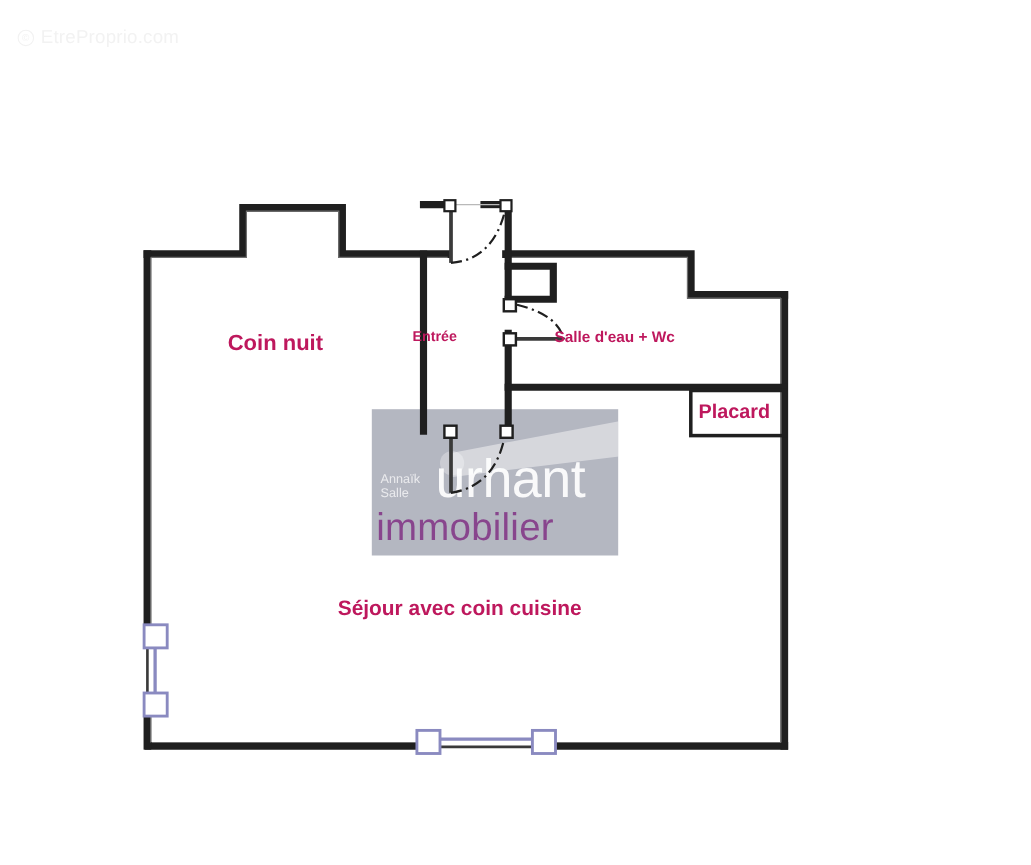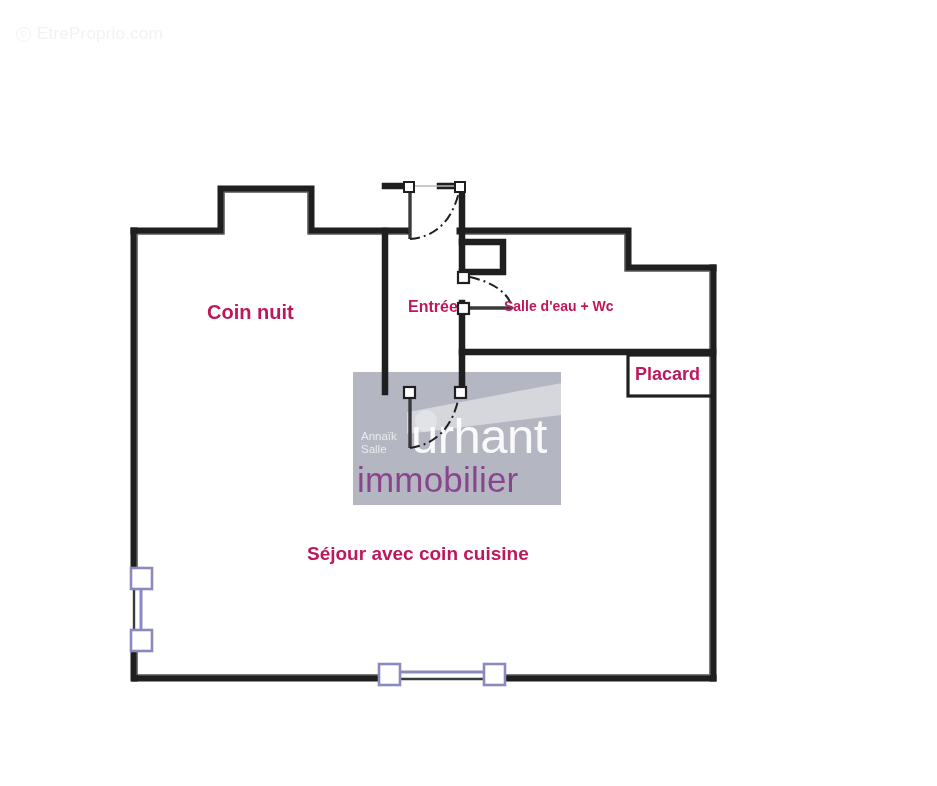--- a/index.html
+++ b/index.html
@@ -47,26 +47,25 @@
     font-size: 9px;
     line-height: 12px;
     text-align: center;
   }
 
   
   .agency-logo {
     position: absolute;
     left: 338px;
     top: 372px;
-    width: 208px;
+    width: 224px;
     height: 133px;
     background: #a8abb7;
     opacity: 0.85;
     overflow: hidden;
-    margin-left: 15px;
   }
   .agency-logo .swoosh {
     position: absolute;
     right: -6px;
     top: 10px;
     width: 160px;
     height: 52px;
     background: #ffffff;
     opacity: 0.45;
     clip-path: polygon(0% 58%, 100% 0%, 100% 62%, 0% 100%);
@@ -127,21 +126,21 @@
 
   .room-label {
     position: absolute;
     font-family: "Liberation Sans", sans-serif;
     font-weight: bold;
     color: #be185d;
     white-space: nowrap;
     user-select: none;
   }
   #label-coin-nuit   { left: 207px; top: 301px; font-size: 20px; }
-  #label-entree      { left: 408px; top: 298px; font-size: 16px; }
+  #label-entree      { left: 375px; top: 298px; font-size: 13px; }
   #label-salle-eau   { left: 504px; top: 298px; font-size: 14px; }
   #label-sejour      { left: 307px; top: 523px; font-size: 19px; margin-top: 20px; }
   #label-placard     { left: 635px; top: 364px; font-size: 18px; }
 </style>
 </head>
 <body>
 
 <div id="plan-root">
 
   <div class="site-watermark">

